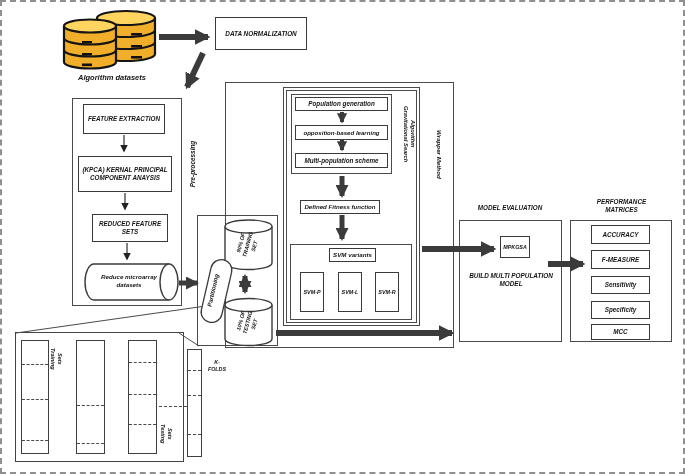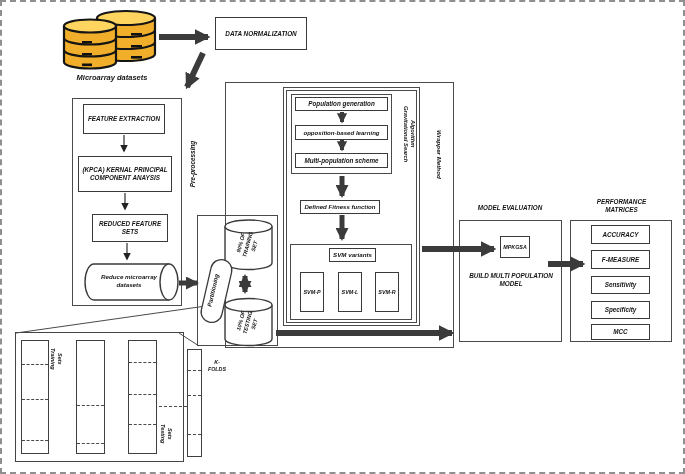--- a/index.html
+++ b/index.html
@@ -180,21 +180,21 @@
       <path d="M62,48 A26 6.5 0 0 0 114,48" fill="none"></path>
       <ellipse cx="88" cy="24" rx="26" ry="6.5" fill="#FFD55F"></ellipse>
       <rect x="80" y="39" width="10" height="2.6" fill="#111" stroke="none"></rect>
       <rect x="80" y="51" width="10" height="2.6" fill="#111" stroke="none"></rect>
       <rect x="80" y="61.5" width="10" height="2.6" fill="#111" stroke="none"></rect>
     </g>
   </svg>
 
   <div class="z3 lay" style="width:685px;height:474px;pointer-events:none;">
 
-    <div class="lbl" style="left:58px;top:71px;width:104px;font-size:7.5px;font-weight:700;">Microarray datasets</div>
+    <div class="lbl" style="left:58px;top:71px;width:104px;font-size:7.5px;font-weight:700;">Algorithm datasets</div>
 
     <div class="lbl" style="left:165px;top:156px;width:56px;height:12px;font-size:6.4px;transform:rotate(-90deg);">Pre-processing</div>
 
     <div class="lbl vlr" style="left:400px;top:94px;height:76px;font-size:5.8px;">
       <span>Gravitational Search</span>
       <span>Algorithm</span>
     </div>
 
     <div class="lbl vlr" style="left:433px;top:122px;height:60px;font-size:6.2px;">Wrapper Method</div>
 

